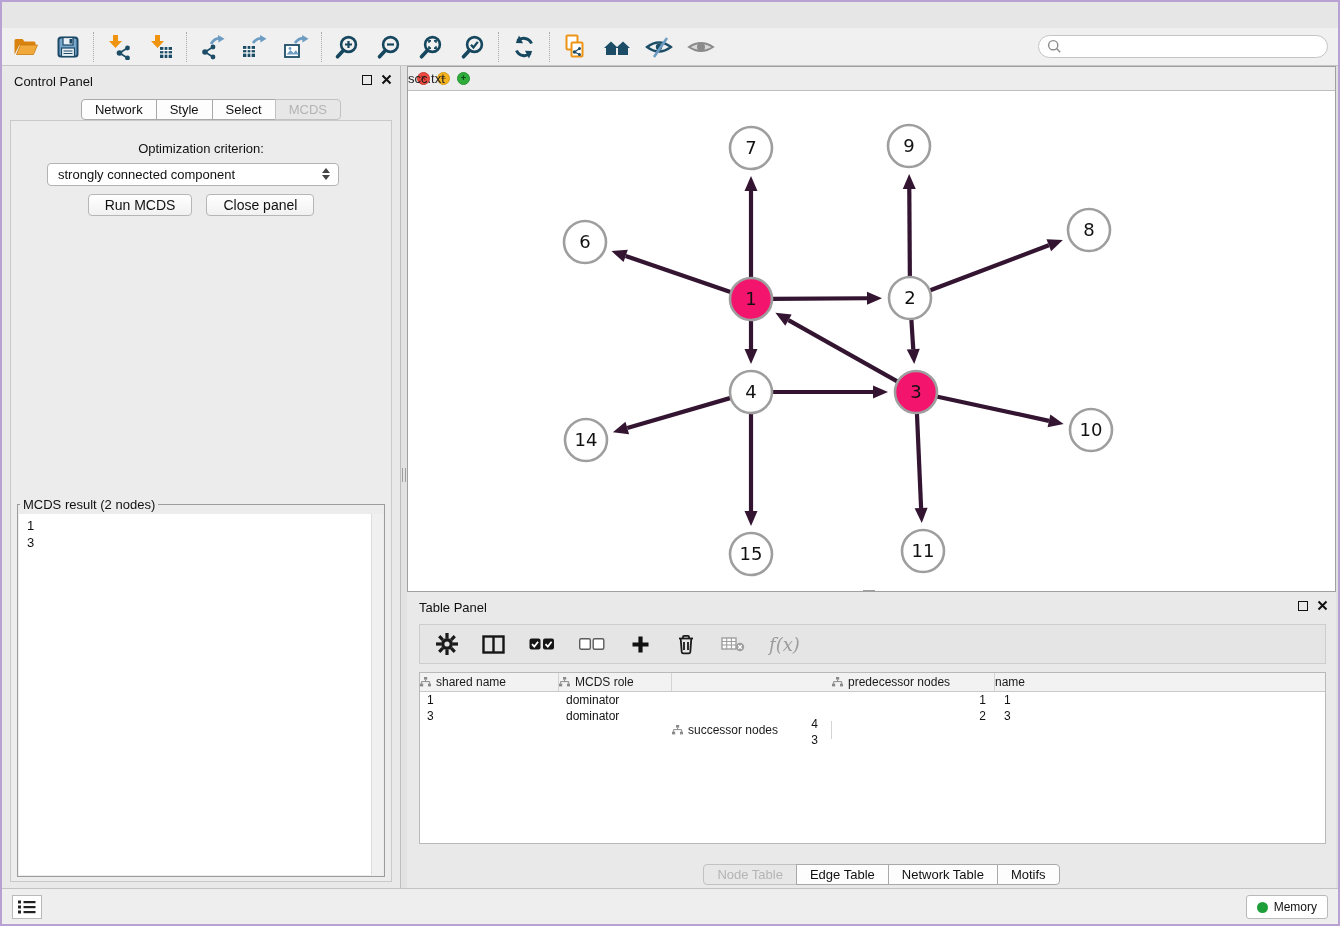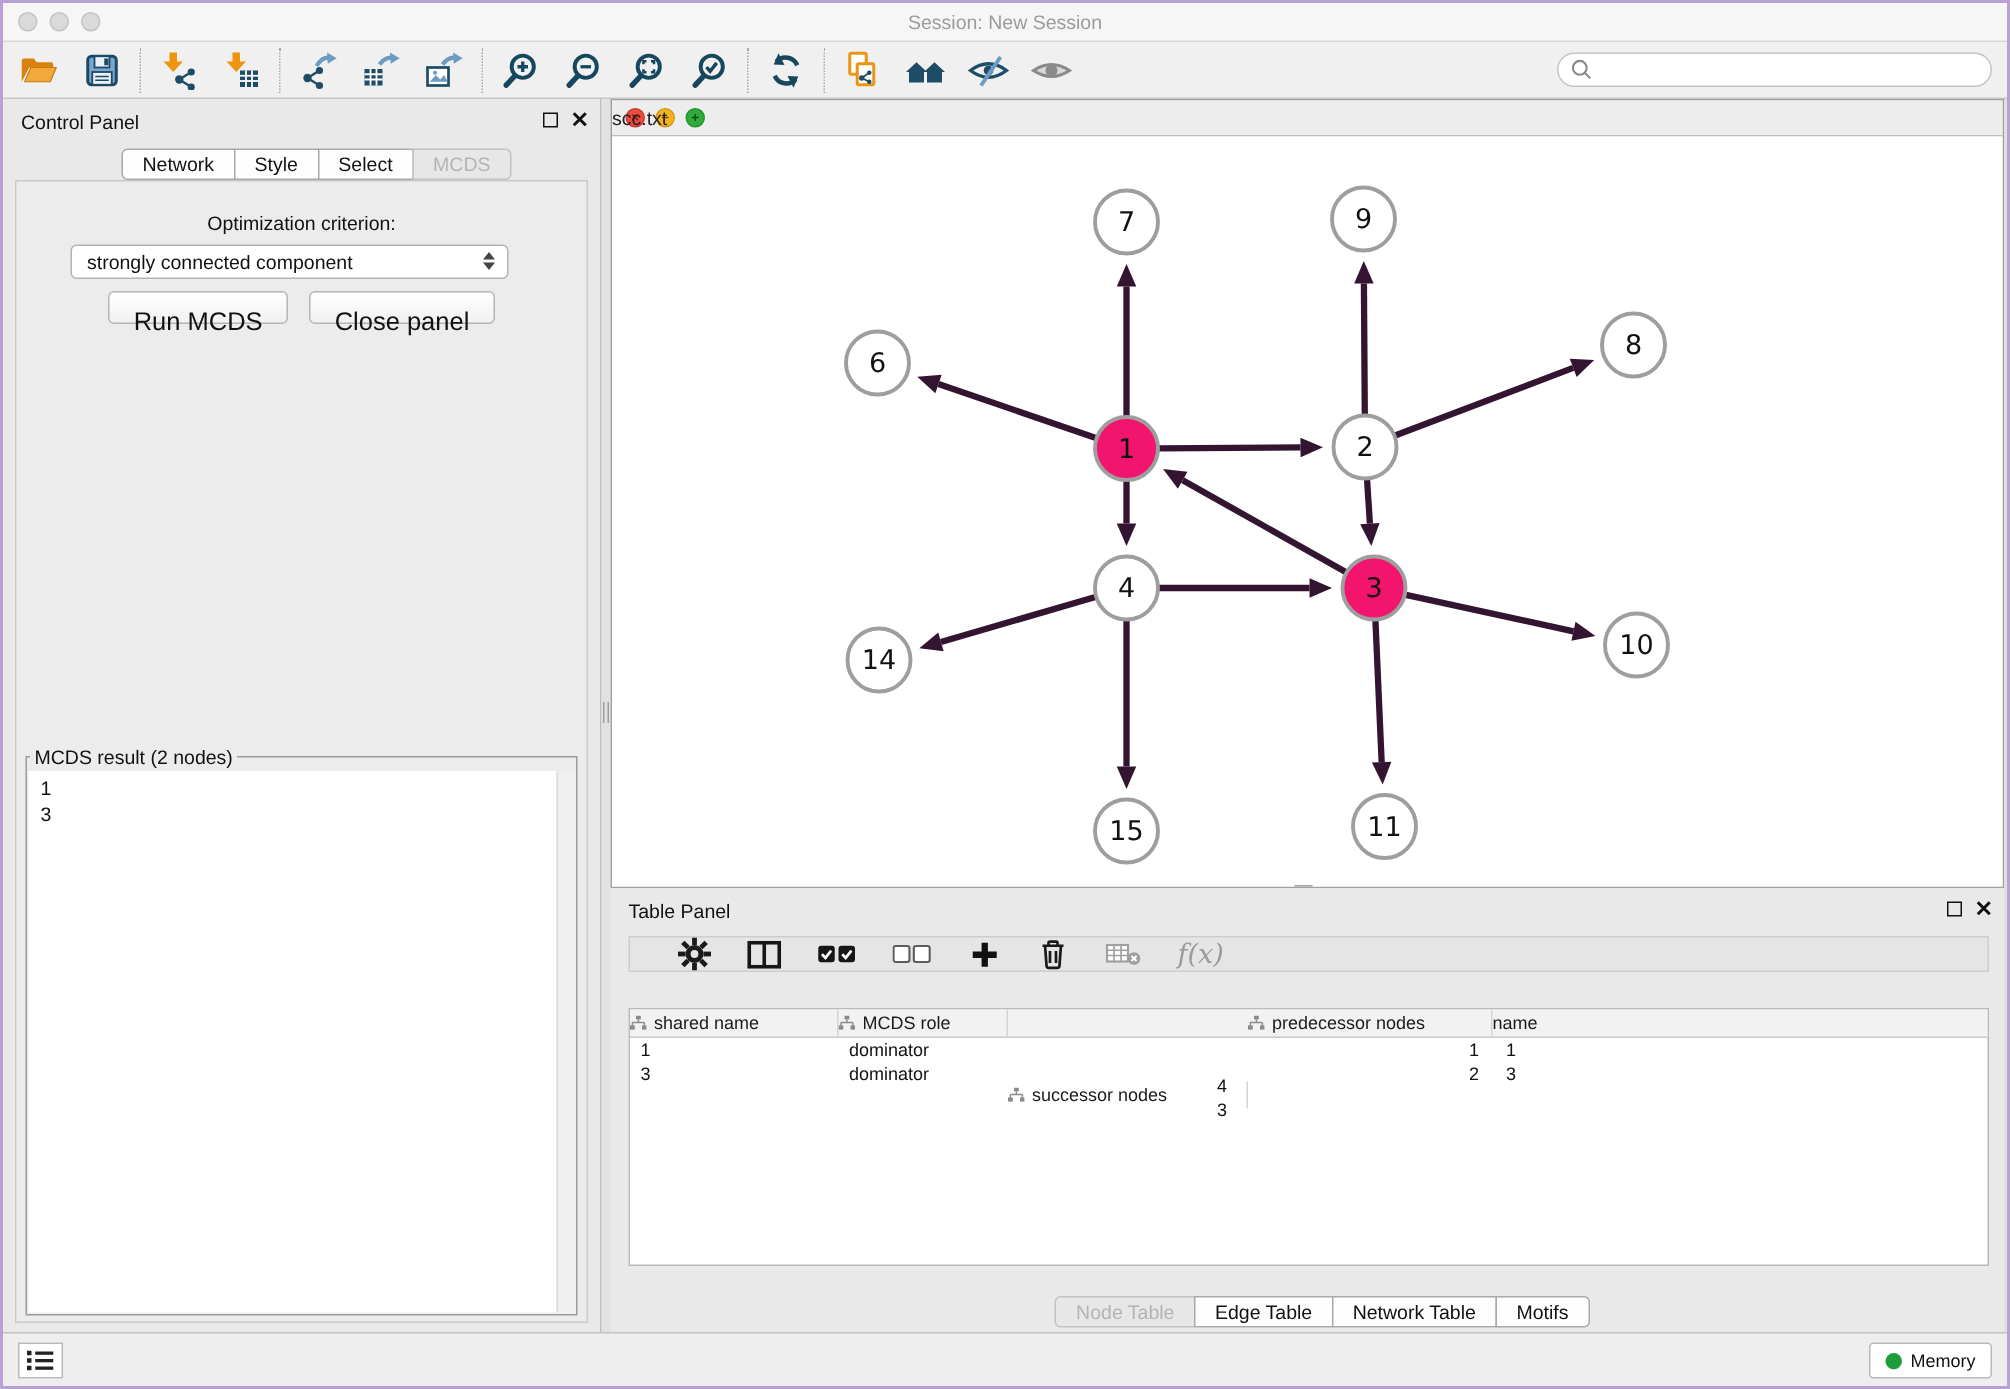--- a/index.html
+++ b/index.html
@@ -38,21 +38,21 @@
   .seg .tab:last-child { border-radius:0 4px 4px 0; }
   .seg .tab.active { background:#e7e7e7; color:#b4b4b4; border-color:#c2c2c2; }
   .cp-inner { position:absolute; left:8px; right:8px; top:54px; bottom:6px; background:#ececec; border:1px solid #c9c9c9; }
   .opt-label { position:absolute; top:20px; left:0; right:0; text-align:center; font-size:13px; color:#111; }
   .dropdown { position:absolute; top:42px; left:36px; right:52px; height:23px; background:#fff; border:1px solid #b3b3b3; border-radius:4px; font-size:13px; display:flex; align-items:center; padding:0 24px 0 10px; color:#111; }
   .dd-arrows { position:absolute; right:8px; top:4px; display:flex; flex-direction:column; gap:2px; }
   .dd-arrows i { display:block; width:0; height:0; border-left:4px solid transparent; border-right:4px solid transparent; }
   .dd-up { border-bottom:5px solid #444; }
   .dd-down { border-top:5px solid #444; }
   .btn-row { position:absolute; top:73px; left:0; right:0; display:flex; justify-content:center; gap:14px; }
-  .pbtn { height:22px; padding:10px 16px; background:linear-gradient(#ffffff,#f1f1f1); border:1px solid #b6b6b6; border-radius:4px; font-size:17px; color:#111; font-family:inherit; }
+  .pbtn { height:22px; padding:0 16px; background:linear-gradient(#ffffff,#f1f1f1); border:1px solid #b6b6b6; border-radius:4px; font-size:14px; color:#111; font-family:inherit; }
   .mcds-fieldset { position:absolute; left:6px; right:6px; top:376px; bottom:4px; border:1px solid #9c9c9c; background:#ececec; }
   .mcds-fieldset legend { font-size:13px; color:#111; margin-left:2px; padding:0 3px; }
   .mcds-list { position:absolute; left:1px; right:1px; top:2px; bottom:1px; background:#fff; font-size:13px; color:#111; padding:3px 8px; line-height:17px; }
   .mcds-scroll { position:absolute; right:0; top:0; bottom:0; width:12px; background:#f0f0f0; border-left:1px solid #dcdcdc; }
 
   .v-splitter { position:absolute; left:399px; width:6px; top:0; bottom:0; background:#e2e2e2; }
   .v-splitter .grip { position:absolute; top:402px; left:1px; width:4px; height:14px; border-left:1px solid #9e9e9e; border-right:1px solid #9e9e9e; }
 
   
   .net-window { position:absolute; left:405px; top:0; width:929px; height:526px; border:1px solid #a0a0a0; background:#fff; }
@@ -61,21 +61,21 @@
   .net-traffic .dot { width:13px; height:13px; border-radius:50%; display:flex; align-items:center; justify-content:center; font-size:9px; font-weight:bold; line-height:1; }
   .dot-close { background:#ee4b40; border:1px solid #c93a32; color:#7c1813; }
   .dot-min { background:#f5b31e; border:1px solid #d59a14; color:#7a5708; }
   .dot-zoom { background:#2fac3c; border:1px solid #239330; color:#0c4b14; }
   .net-title { position:absolute; left:0; right:0; top:4px; text-align:left; font-size:13px; color:#222; }
   .net-canvas { position:absolute; top:24px; left:0; right:0; bottom:0; background:#fff; }
   .h-grip { position:absolute; left:455px; bottom:-3px; width:12px; height:4px; border-top:1px solid #9e9e9e; border-bottom:1px solid #9e9e9e; }
 
   
   .table-panel { position:absolute; left:405px; top:526px; width:929px; bottom:0; background:#e9e9e9; }
-  .tp-toolbar { position:absolute; left:12px; right:10px; top:32px; height:24px; background:#e5e5e5; border:1px solid #cdcdcd; display:flex; align-items:center; gap:24px; padding-left:32px; }
+  .tp-toolbar { position:absolute; left:12px; right:10px; top:32px; height:40px; background:#e5e5e5; border:1px solid #cdcdcd; display:flex; align-items:center; gap:24px; padding-left:16px; }
   .tp-tool { display:flex; align-items:center; justify-content:center; min-width:22px; height:26px; }
   .fx-label { font-family:"DejaVu Serif","Liberation Serif",serif; font-style:italic; font-size:18px; color:#9b9b9b; }
   .dtable { position:absolute; left:12px; right:10px; top:80px; height:172px; background:#fff; border:1px solid #b9b9b9; }
   .thead { display:flex; height:19px; background:#f2f2f2; border-bottom:1px solid #c9c9c9; }
   .th { display:flex; align-items:center; gap:5px; font-size:12px; color:#1a1a1a; border-right:1px solid #d4d4d4; height:100%; }
   .trow { display:flex; height:16px; font-size:12px; color:#111; align-items:center; }
   .td { height:100%; display:flex; align-items:center; }
   .c0 { width:139px; } .c1 { width:113px; } .c2 { width:160px;margin-top:48px; } .c3 { width:163px; } .c4 { width:85px; border-right:none; }
   .td.c0 { padding-left:7px; } .td.c1 { padding-left:7px; }
   .td.c2 { justify-content:flex-end; padding-right:14px; }
@@ -87,28 +87,20 @@
   .statusbar { position:absolute; bottom:0; left:0; right:0; height:36px; background:#eeeeee; border-top:1px solid #c3c3c3; }
   .status-left-btn { position:absolute; left:10px; top:6px; width:30px; height:24px; background:#fff; border:1px solid #b9b9b9; display:flex; align-items:center; justify-content:center; }
   .memory-btn { position:absolute; right:10px; top:6px; height:24px; background:#fff; border:1px solid #b9b9b9; border-radius:3px; display:flex; align-items:center; gap:6px; padding:0 10px; font-size:12px; color:#111; }
   .mem-dot { width:11px; height:11px; border-radius:50%; background:#1d9e38; }
 </style>
 </head>
 <body>
 
 <div class="app">
 
-  <div class="titlebar">
-    <div class="traffic">
-      <span class="dot"></span>
-      <span class="dot"></span>
-      <span class="dot"></span>
-    </div>
-    <div class="title">Session: New Session</div>
-  </div>
 
   <div class="toolbar">
     <span class="tbtn">
       <svg width="26" height="26" viewBox="0 0 26 26">
           <path fill="#d9820e" d="M1.5 20.5 V6.5 Q1.5 5 3 5 h6.5 l2 2.5 H21 q1.5 0 1.5 1.5 V11 H6.5 Z"></path>
           <path fill="#f2a93b" stroke="#c8780c" stroke-width="0.8" d="M3.5 20.5 L7.5 11 h17 L20.5 20.5 z"></path>
         </svg>
     </span>
     <span class="tgap"></span>
     <span class="tbtn">

